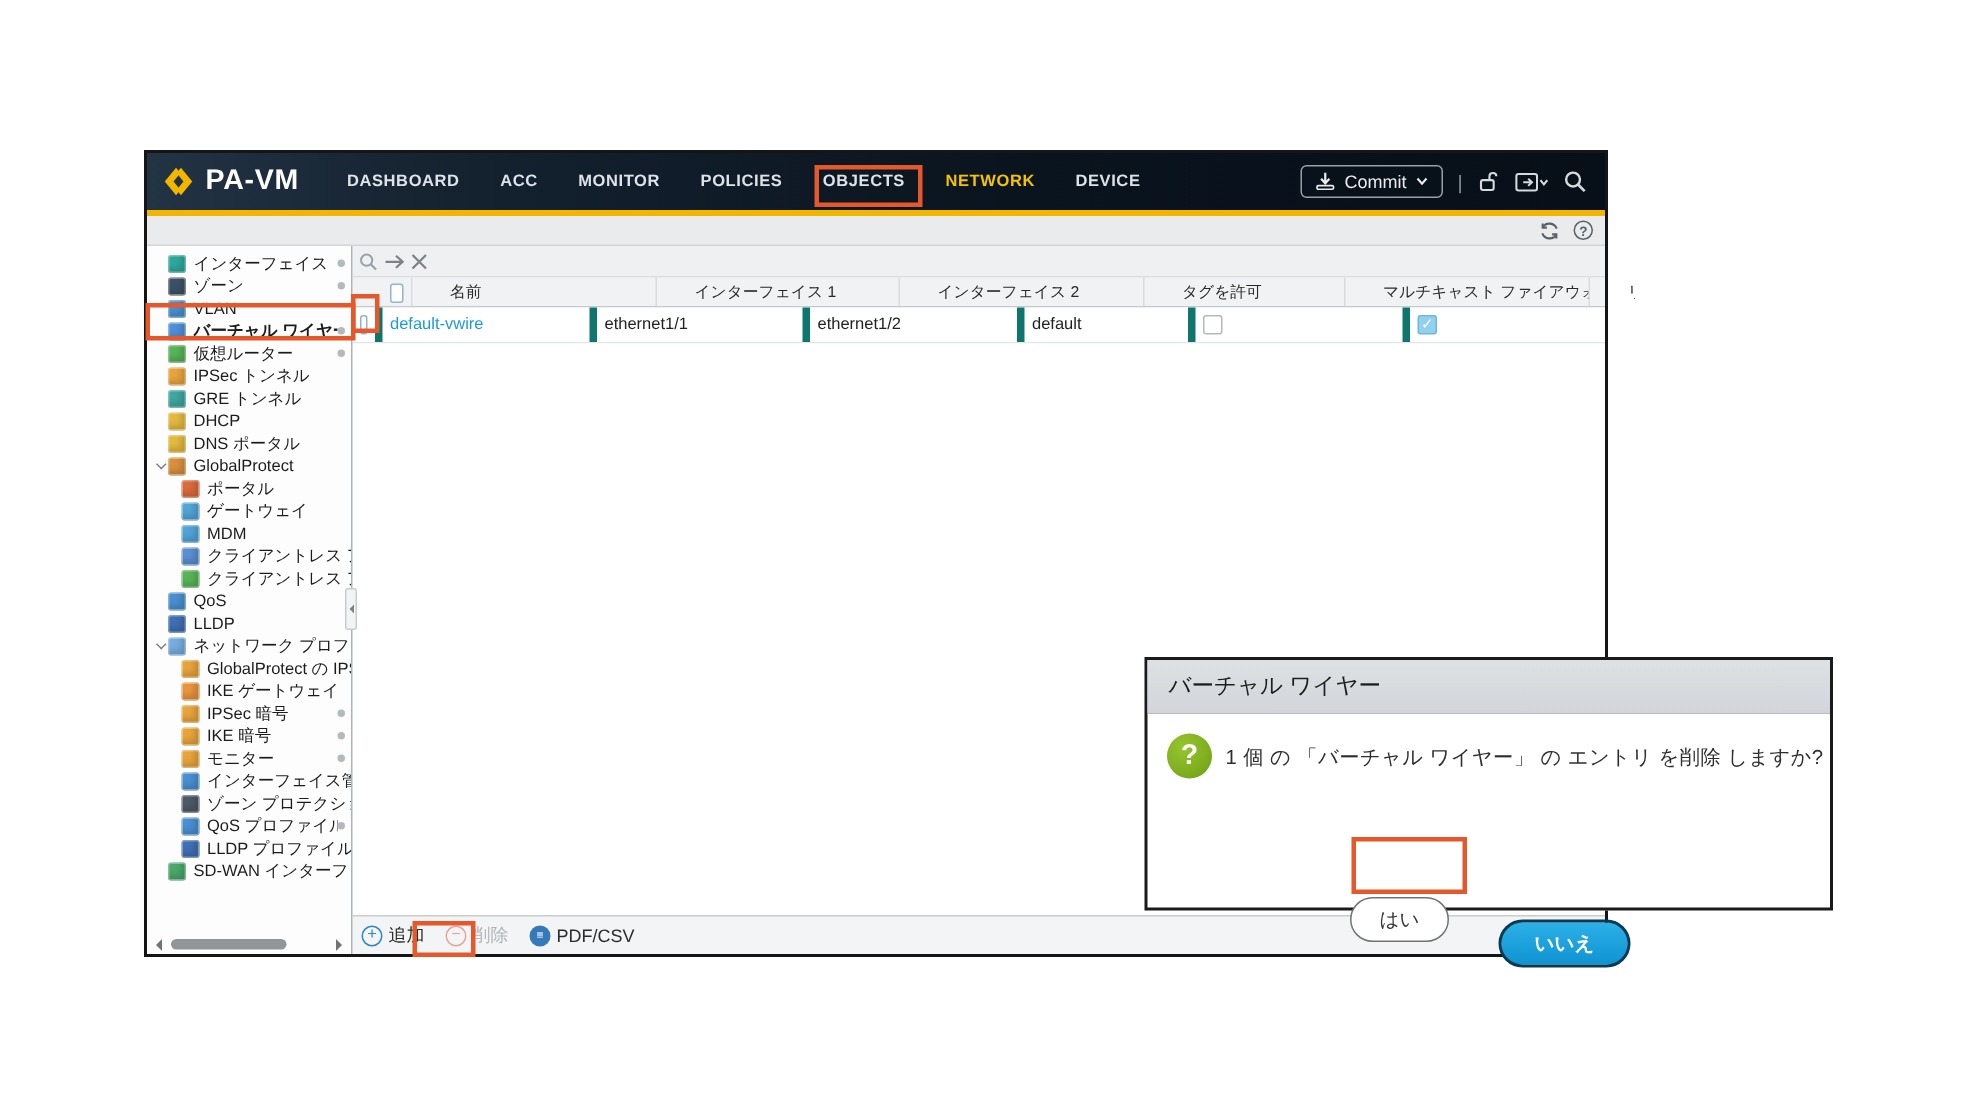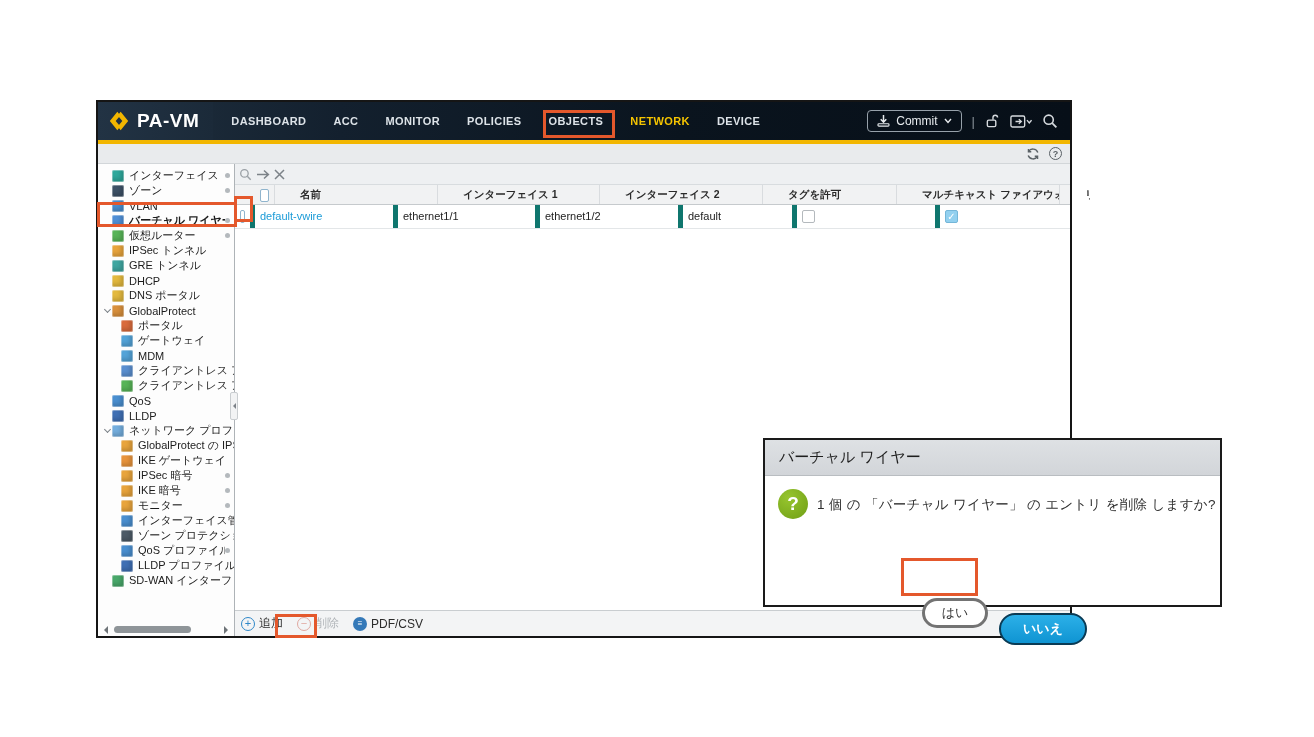--- a/index.html
+++ b/index.html
@@ -120,21 +120,21 @@
 
   #searchrow { flex:0 0 21px; background:#eef0f2; border-bottom:1px solid #d8dcdf;
                display:flex; align-items:center; padding:0 4px; gap:4px; }
   #search-pill { flex:1; height:16px; background:#fff; border:1px solid #c3c8cc; border-radius:9px;
                  display:flex; align-items:center; justify-content:flex-end; padding:0 8px; cursor:text; }
   #item-count { font-size:10.5px; color:#55595d; }
   .searchrow-btn { color:#7c8288; font-size:13px; line-height:1; cursor:pointer; display:flex; align-items:center; }
 
   
   #table-header { flex:0 0 20px; display:flex; background:#f1f2f3; border-bottom:1px solid #c6cacd; }
-  .th { font-size:10.5px; font-weight:bold; color:#2a2a2a; padding:3px 5px 0 5px;
+  .th { font-size:10.5px; font-weight:normal; color:#2a2a2a; padding:3px 5px 0 5px;
         border-right:1px solid #d9dcdf; overflow:hidden; white-space:nowrap;margin-left:20px; }
   .th-check { display:flex; align-items:center; justify-content:center; padding-top:2px; }
   #table-row { flex:0 0 24px; display:flex; background:#fff; border-bottom:1px solid #e3e6e8; }
   .td { font-size:11px; color:#222; padding:5px 5px 0 5px; border-right:5px solid #0f766e;
         overflow:hidden; white-space:nowrap; }
   .td-check { display:flex; align-items:center; justify-content:center; padding-top:0; }
   .cell-link { color:#1b9bd7; cursor:pointer; }
   .checkbox { width:13px; height:13px; border:1px solid #8fb4cd; border-radius:2px; background:#fff; cursor:pointer; }
   .checkbox.gray { border-color:#b4b9bd; }
   .checkbox.checked { background:#92d0ef; border-color:#74b6d8; color:#fff; font-size:10px;
@@ -159,21 +159,21 @@
   #dialog-titlebar { flex:0 0 36px; background:linear-gradient(#dee1e4,#d2d5d9); border-bottom:1px solid #b9bdc1;
                      display:flex; align-items:center; padding-left:14px; }
   #dialog-title { font-size:15px; color:#1e1e1e; }
   #dialog-body { flex:1; position:relative; }
   #question-icon { position:absolute; left:13px; top:13px; width:30px; height:30px; border-radius:50%;
                    background:radial-gradient(circle at 35% 30%,#97c52e,#6f9e15);
                    color:#fff; font-weight:bold; font-size:19px; display:flex; align-items:center; justify-content:center; }
   #dialog-message { position:absolute; left:52px; top:20px; font-size:13.5px; color:#2e2e2e; letter-spacing:.3px; }
   .dlg-btn { position:absolute; border-radius:16px; font-size:13px; display:flex; align-items:center;
              justify-content:center; cursor:pointer; }
-  #yes-button { left:157px; top:122px; width:66px; height:30px; background:#fff; border:3px solid #737373; color:#333; }
+  #yes-button { left:135px; top:122px; width:66px; height:30px; background:#fff; border:1px solid #737373; color:#333; }
   #no-button  { left:234px; top:121px; width:88px; height:32px; background:linear-gradient(#2cb0e8,#0f94d2);
                 border:2px solid #083codeblue; border:2px solid #0a3b55; color:#fff; font-weight:bold;margin-top:16px; }
 
   
   .annotation { position:absolute; border:3px solid #e4582c; z-index:9; pointer-events:none; background:transparent; }
 
   svg { display:block; }
 </style>
 </head>
 <body>

